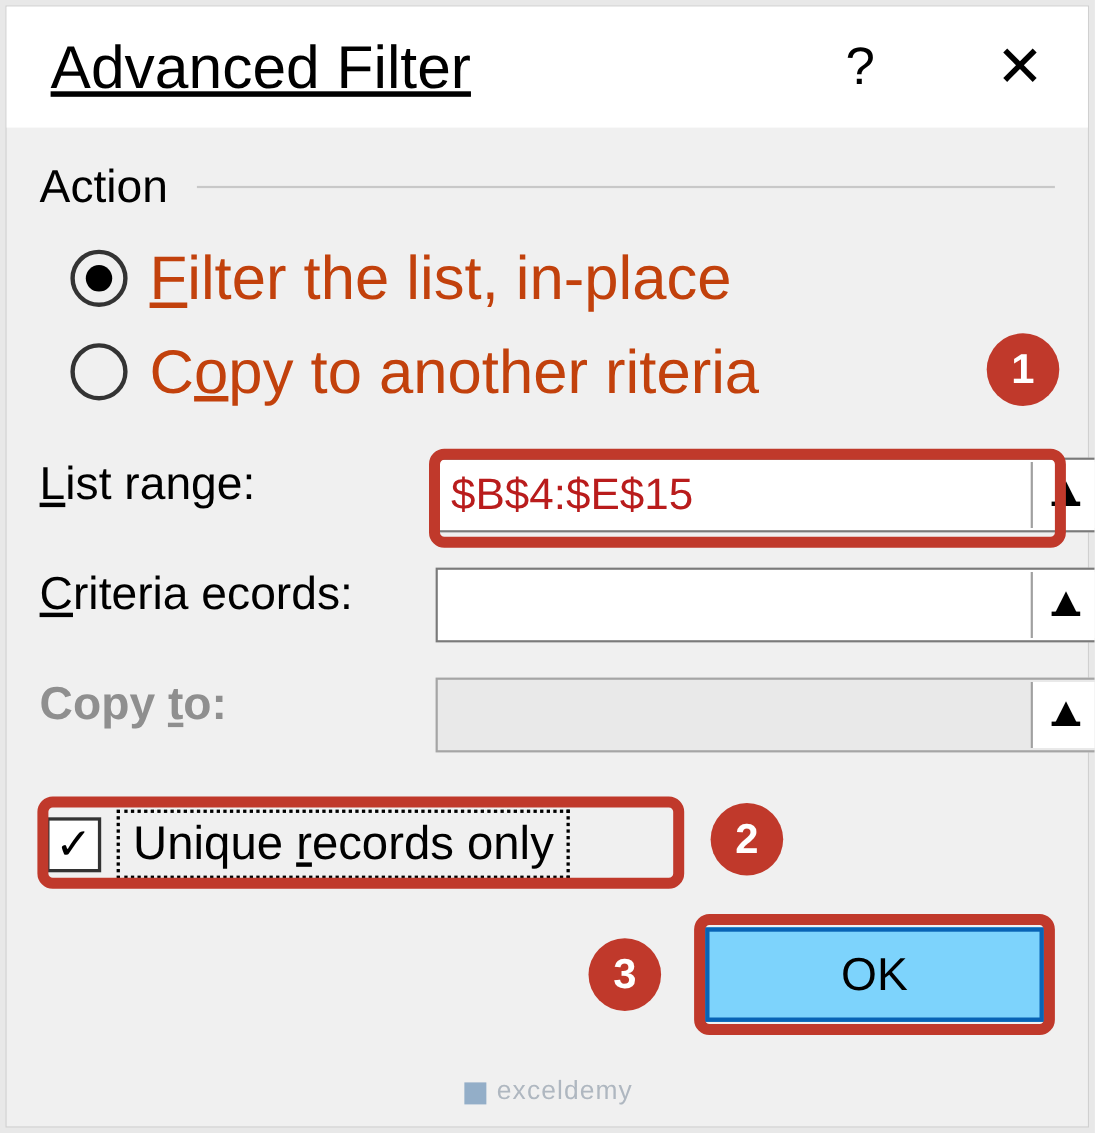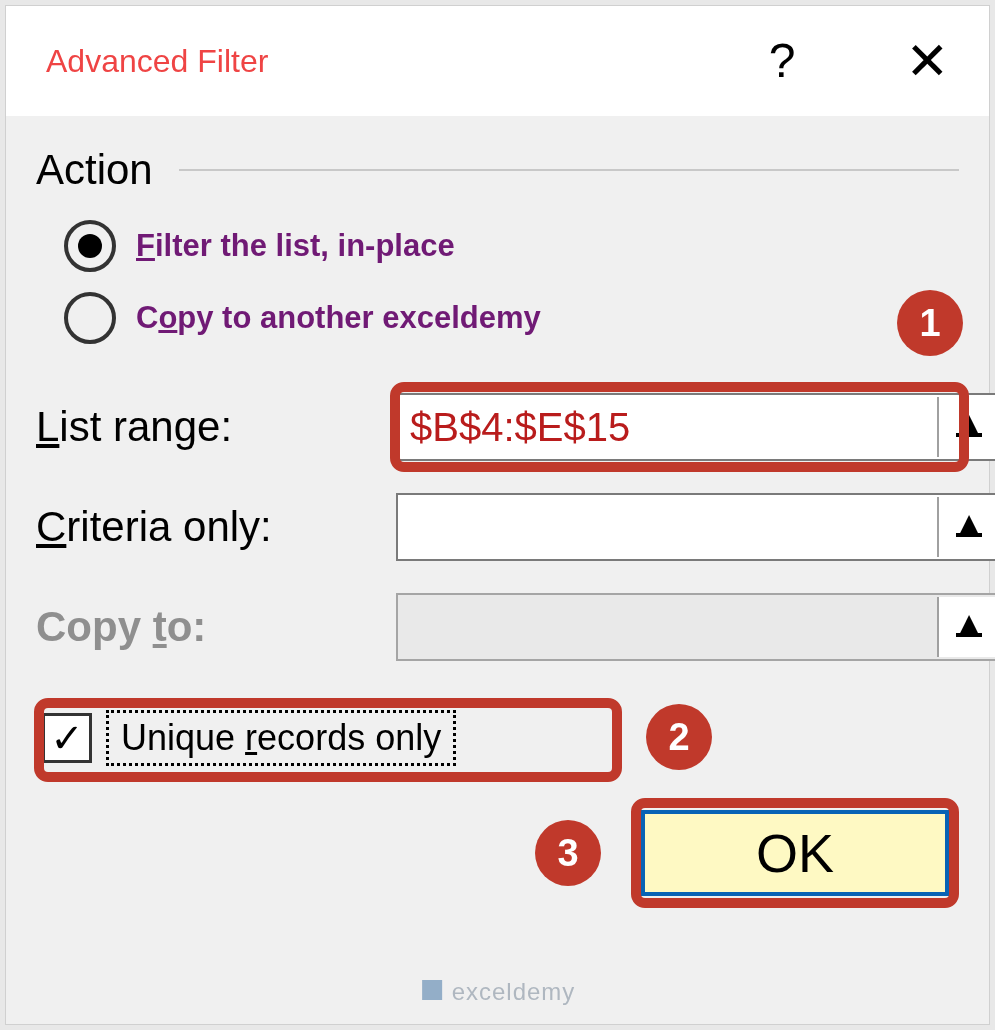--- a/index.html
+++ b/index.html
@@ -22,23 +22,24 @@
     box-shadow: 0 0 0 1px #d0d0d0;
   }
   .titlebar {
     height: 110px;
     background: #ffffff;
     display: flex;
     align-items: center;
     padding: 0 40px;
   }
   .title {
-    font-size: 32px;
-    color: #ef4444;
+    font-size: 55px;
+    color: #000000;
     flex: 1;
+    text-decoration: underline;
   }
   .title-icons {
     display: flex;
     gap: 110px;
     align-items: center;
   }
   .help-icon, .close-icon {
     font-size: 48px;
     color: #000;
     line-height: 1;
@@ -81,28 +82,28 @@
     justify-content: center;
     flex: 0 0 auto;
   }
   .radio-dot {
     width: 24px;
     height: 24px;
     background: #000;
     border-radius: 50%;
   }
   .radio-label {
-    font-size: 31px;
-    font-weight: 700;
-    color: #701a75;
+    font-size: 56px;
+    font-weight: 400;
+    color: #c2410c;
   }
   .u { text-decoration: underline; }
   .field-row {
     display: flex;
-    align-items: center;
+    align-items: flex-start;
     margin-top: 26px;
     min-height: 74px;
     position: relative;
   }
   .field-label {
     font-size: 42px;
     color: #000;
     width: 360px;
     flex: 0 0 auto;
   }
@@ -183,58 +184,58 @@
     align-items: center;
     justify-content: center;
     flex: 0 0 auto;
   }
   .checkmark {
     font-size: 40px;
     color: #000;
     line-height: 1;
   }
   .check-label {
-    font-size: 36px;
+    font-size: 43px;
     color: #000;
     padding: 4px 12px;
     border: 3px dotted #000;
   }
   .button-row {
     margin-top: 44px;
     display: flex;
     justify-content: flex-end;
     gap: 36px;
     padding-right: 10px;
     align-items: center;
     position: relative;
   }
   .btn {
     width: 300px;
     height: 78px;
-    background: #fef9c3;
+    background: #7dd3fc;
     border: 2px solid #8a8a8a;
-    font-size: 54px;
+    font-size: 42px;
     color: #000;
     display: flex;
     align-items: center;
     justify-content: center;
   }
   .btn.primary {
     border: 4px solid #0863b5;
   }
   .watermark {
     position: absolute;
     bottom: 18px;
     left: 50%;
     transform: translateX(-50%);
     font-size: 24px;
     color: #9aa5b1;
     letter-spacing: 1px;
     display: flex;
-    align-items: flex-start;
+    align-items: flex-end;
     gap: 8px;
     opacity: 0.75;
   }
   .watermark svg { opacity:0.75; }
 </style>
 </head>
 <body>
 
 <div class="dialog">
 
@@ -258,41 +259,41 @@
           <div class="radio-dot"></div>
         </div>
       <div class="radio-label">
         <span class="u">F</span><span>ilter the list, in-place</span>
       </div>
     </div>
 
     <div class="radio-row" style="margin-bottom:6px;">
       <div class="radio-circle"></div>
       <div class="radio-label">
-        <span>C</span><span class="u">o</span><span>py to another exceldemy</span>
+        <span>C</span><span class="u">o</span><span>py to another riteria</span>
       </div>
       <div class="callout" style="right:-4px; top:-2px;">1</div>
     </div>
 
     <div class="field-row" style="margin-top:46px;">
       <div class="field-label">
         <span class="u">L</span><span>ist range:</span>
       </div>
       <div class="field-input-wrap">
         <input class="field-input" value="$B$4:$E$15" style="">
         <div class="ref-btn">
           <div class="ref-arrow">▲<span class="line"></span></div>
         </div>
       </div>
       <div class="highlight-red" style="left:354px; right:-10px; top:-8px; bottom:-8px;"></div>
     </div>
 
     <div class="field-row">
       <div class="field-label">
-        <span class="u">C</span><span>riteria only:</span>
+        <span class="u">C</span><span>riteria ecords:</span>
       </div>
       <div class="field-input-wrap">
         <input class="field-input" value="" style="">
         <div class="ref-btn">
           <div class="ref-arrow">▲<span class="line"></span></div>
         </div>
       </div>
     </div>
 
     <div class="field-row">

